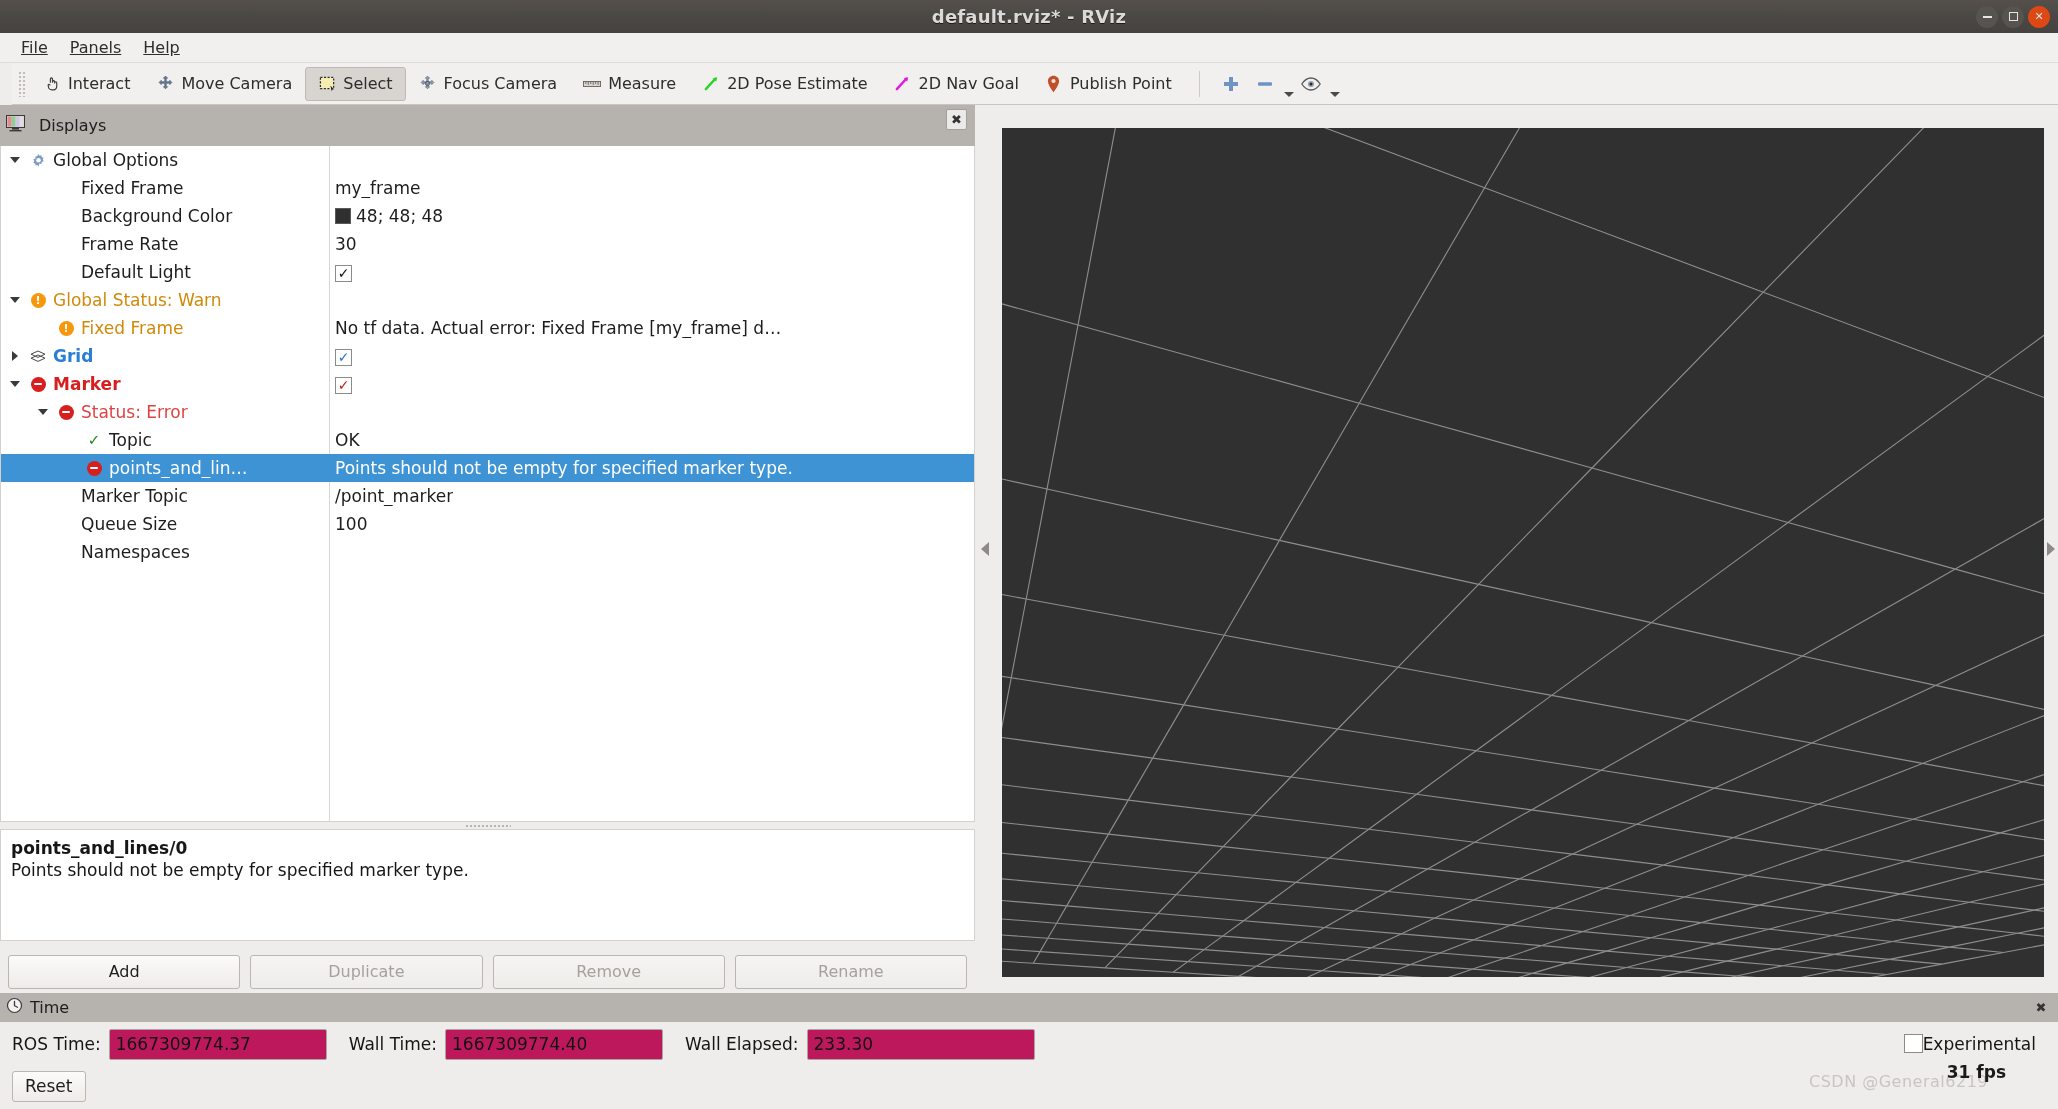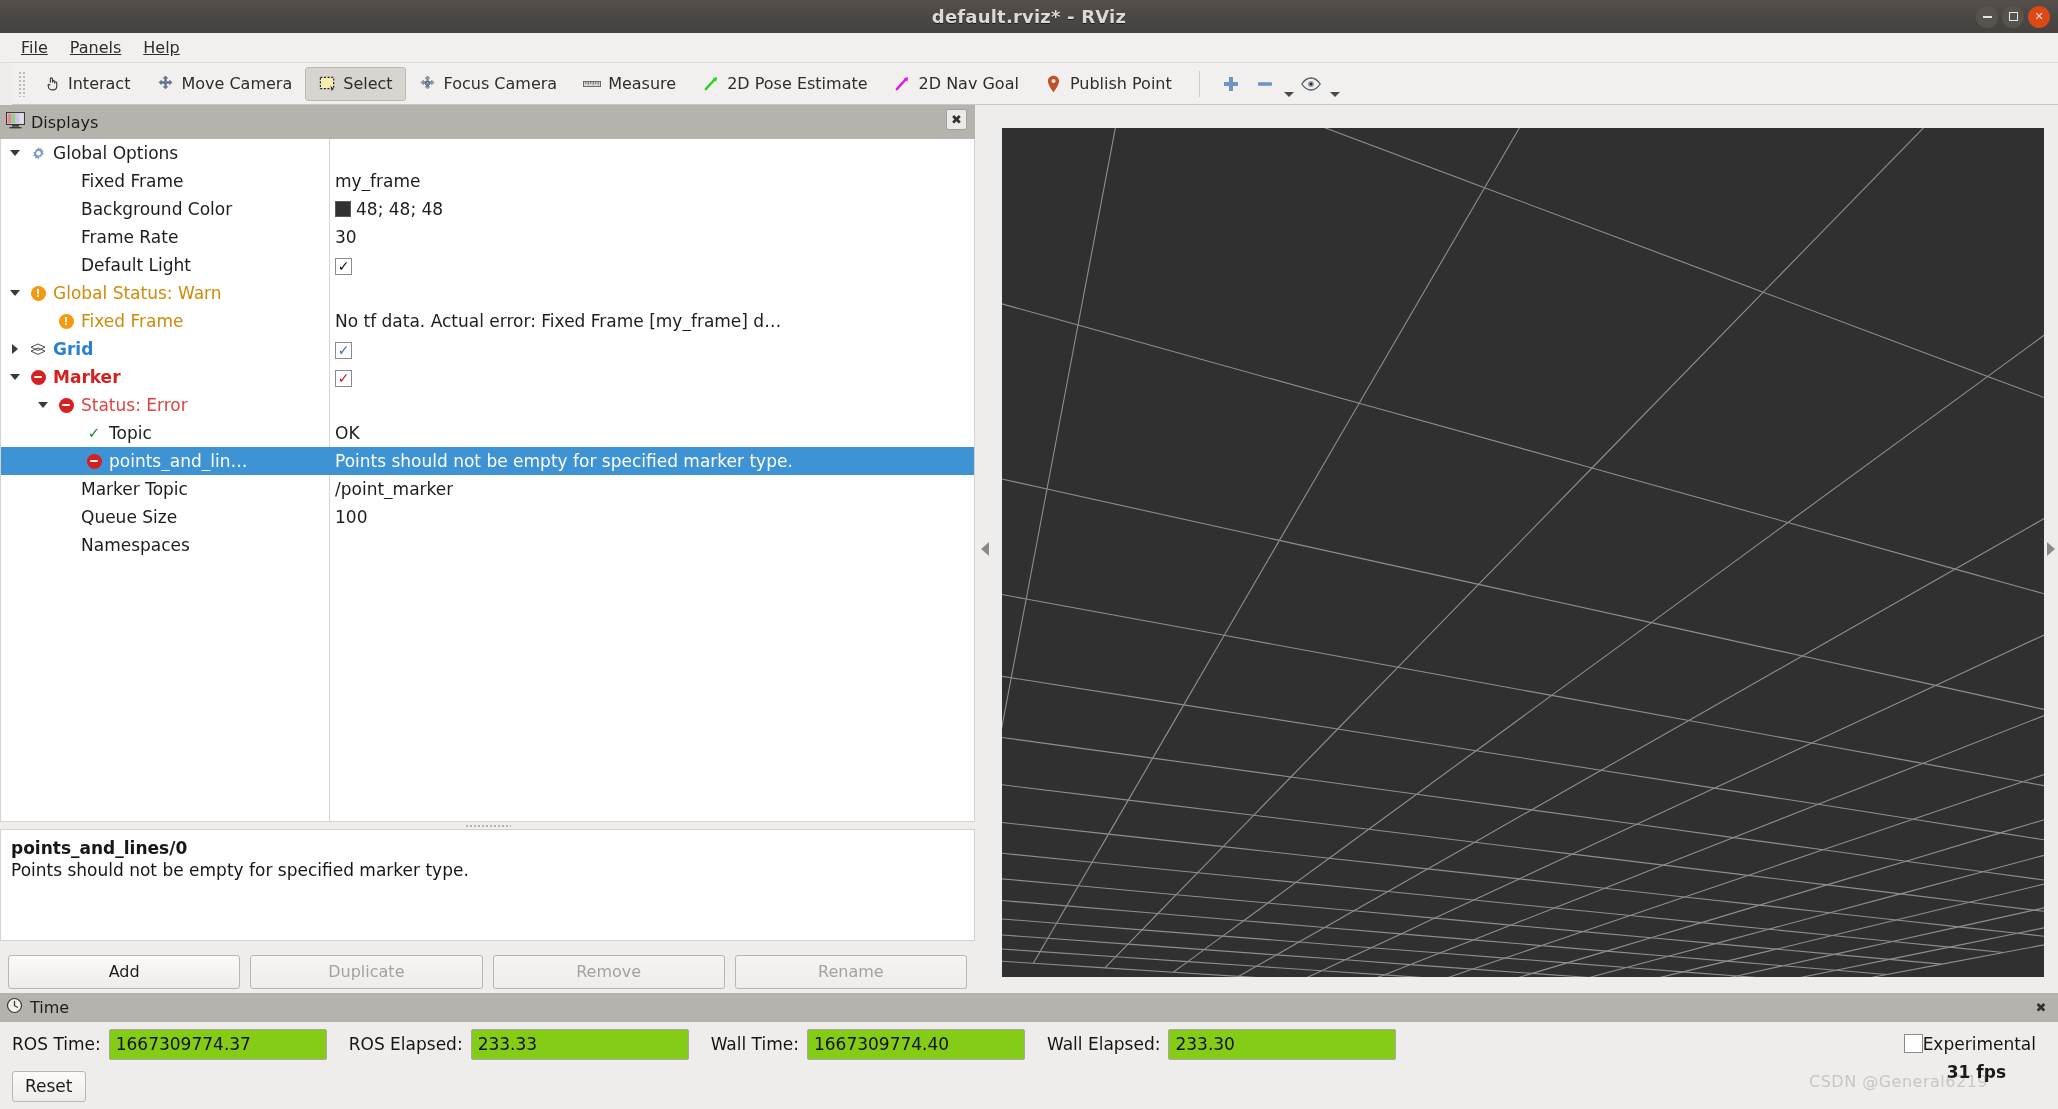--- a/index.html
+++ b/index.html
@@ -77,22 +77,22 @@
     border-top: 5px solid #4a4a4a; margin-left: 2px; margin-bottom: 4px;
   }
 
   
   #displays {
     position: absolute; left: 0; top: 105px; width: 975px; height: 888px;
     background: #efedeb;
     display: flex; flex-direction: column;
   }
   #disp-header {
-    height: 34px; background: #b6b2ae; display: flex; align-items: center;
-    padding: 0 6px; gap: 6px; position: relative;
+    height: 41px; background: #b6b2ae; display: flex; align-items: center;
+    padding: 0 6px; gap: 14px; position: relative;
   }
   #disp-header .htitle { font-size: 16px; color: #1d1d1d; }
   #disp-close {
     position: absolute; right: 8px; top: 4px; width: 21px; height: 21px;
     background: #eceae8; border: 1px solid #a3a09c; border-radius: 2px;
     display: flex; align-items: center; justify-content: center;
     font-size: 13px; color: #333; line-height: 1;
   }
   #tree-wrap {
     flex: 1 1 auto; background: #ffffff; border: 1px solid #d4d1ce; border-top: none;
@@ -200,21 +200,21 @@
     display: flex; align-items: center; justify-content: center; font-size: 13px; color: #333;
   }
   #time-row {
     display: flex; align-items: center; height: 44px; padding: 0 12px; gap: 0;
     font-size: 17px; color: #151515; position: relative;
   }
   #time-row .tfield { display: flex; align-items: center; }
   #time-row .tlabel { margin-right: 8px; white-space: nowrap; }
   #time-row input.tin {
     height: 31px; font-size: 17px; font-family: "DejaVu Sans", sans-serif;
-    border: 1px solid #a9a6a2; border-radius: 2px; background: #84cc16; color: #111;
+    border: 1px solid #a9a6a2; border-radius: 2px; background: #be185d; color: #111;
     padding: 0 6px;
   }
   .exp-wrap { display: flex; align-items: flex-start; gap: 0; position: absolute; right: 22px; }
   .exp-box { width: 19px; height: 19px; border: 1px solid #8d8a87; background: #fff; }
   #resetrow { height: 40px; padding: 0 12px; display: flex; align-items: center; position: relative; }
   #resetbtn {
     height: 31px; min-width: 70px; padding: 0 12px;
     border: 1px solid #bab6b2; border-radius: 3px;
     background: linear-gradient(to bottom,#fcfbfa,#eeebe8);
     font-size: 17px; color: #1d1d1d; display: flex; align-items: center; justify-content: center;
@@ -1379,24 +1379,20 @@
     <span class="htitle">Time</span>
     <div id="time-close">✖</div>
   </div>
 
   <div id="time-row">
     <div class="tfield" style="margin-right:22px">
       <span class="tlabel">ROS Time:</span>
       <input class="tin" style="width: 218px;" value="1667309774.37">
     </div>
     <div class="tfield" style="margin-right:22px">
-      <span class="tlabel">ROS Elapsed:</span>
-      <input class="tin" style="width: 218px;" value="233.33">
-    </div>
-    <div class="tfield" style="margin-right:22px">
       <span class="tlabel">Wall Time:</span>
       <input class="tin" style="width: 218px;" value="1667309774.40">
     </div>
     <div class="tfield">
       <span class="tlabel">Wall Elapsed:</span>
       <input class="tin" style="width: 228px;" value="233.30">
     </div>
     <div class="exp-wrap">
       <span class="exp-box"></span>
       <span>Experimental</span>

